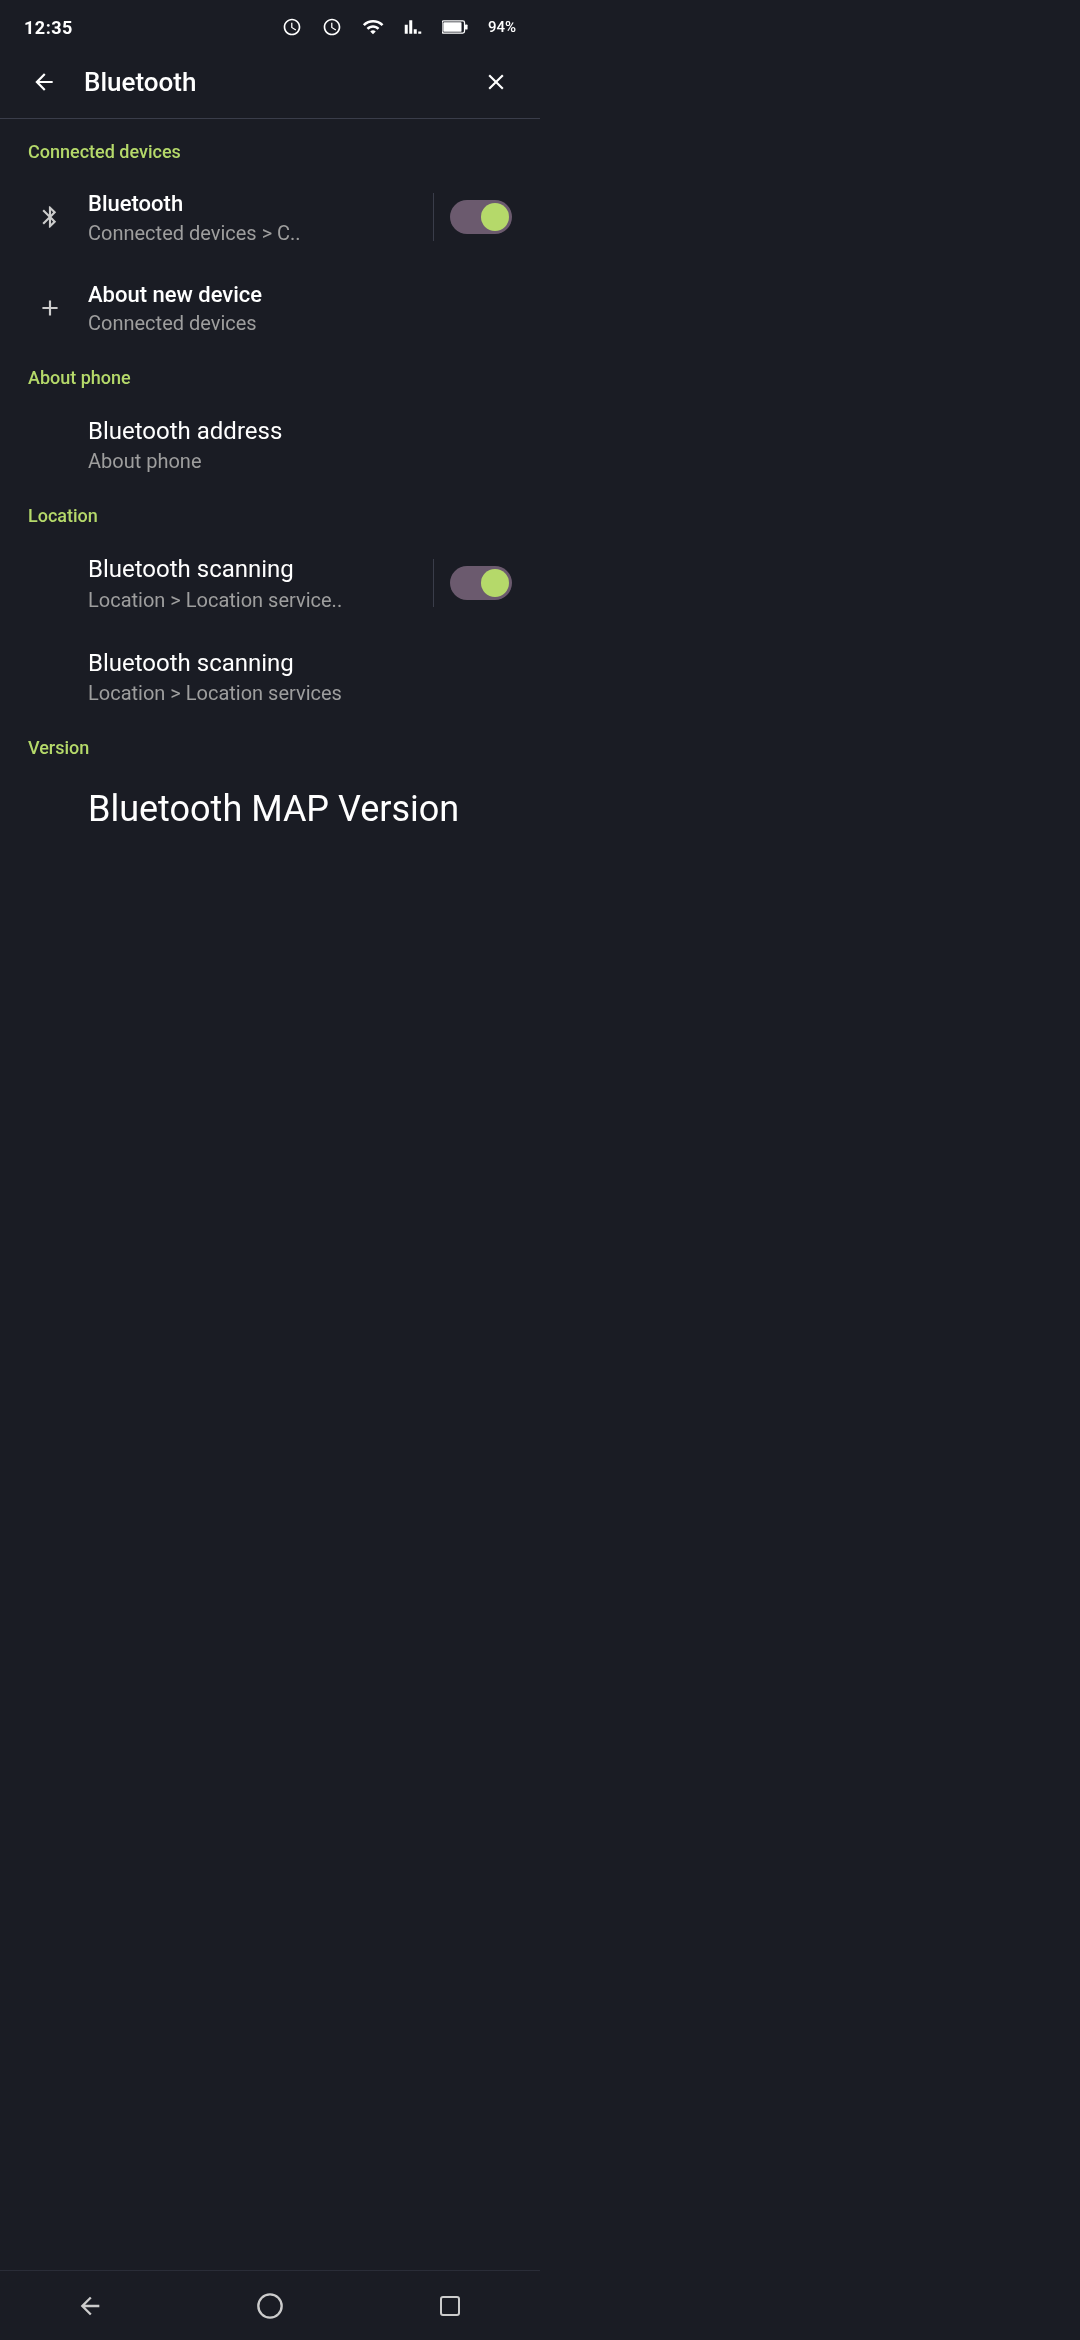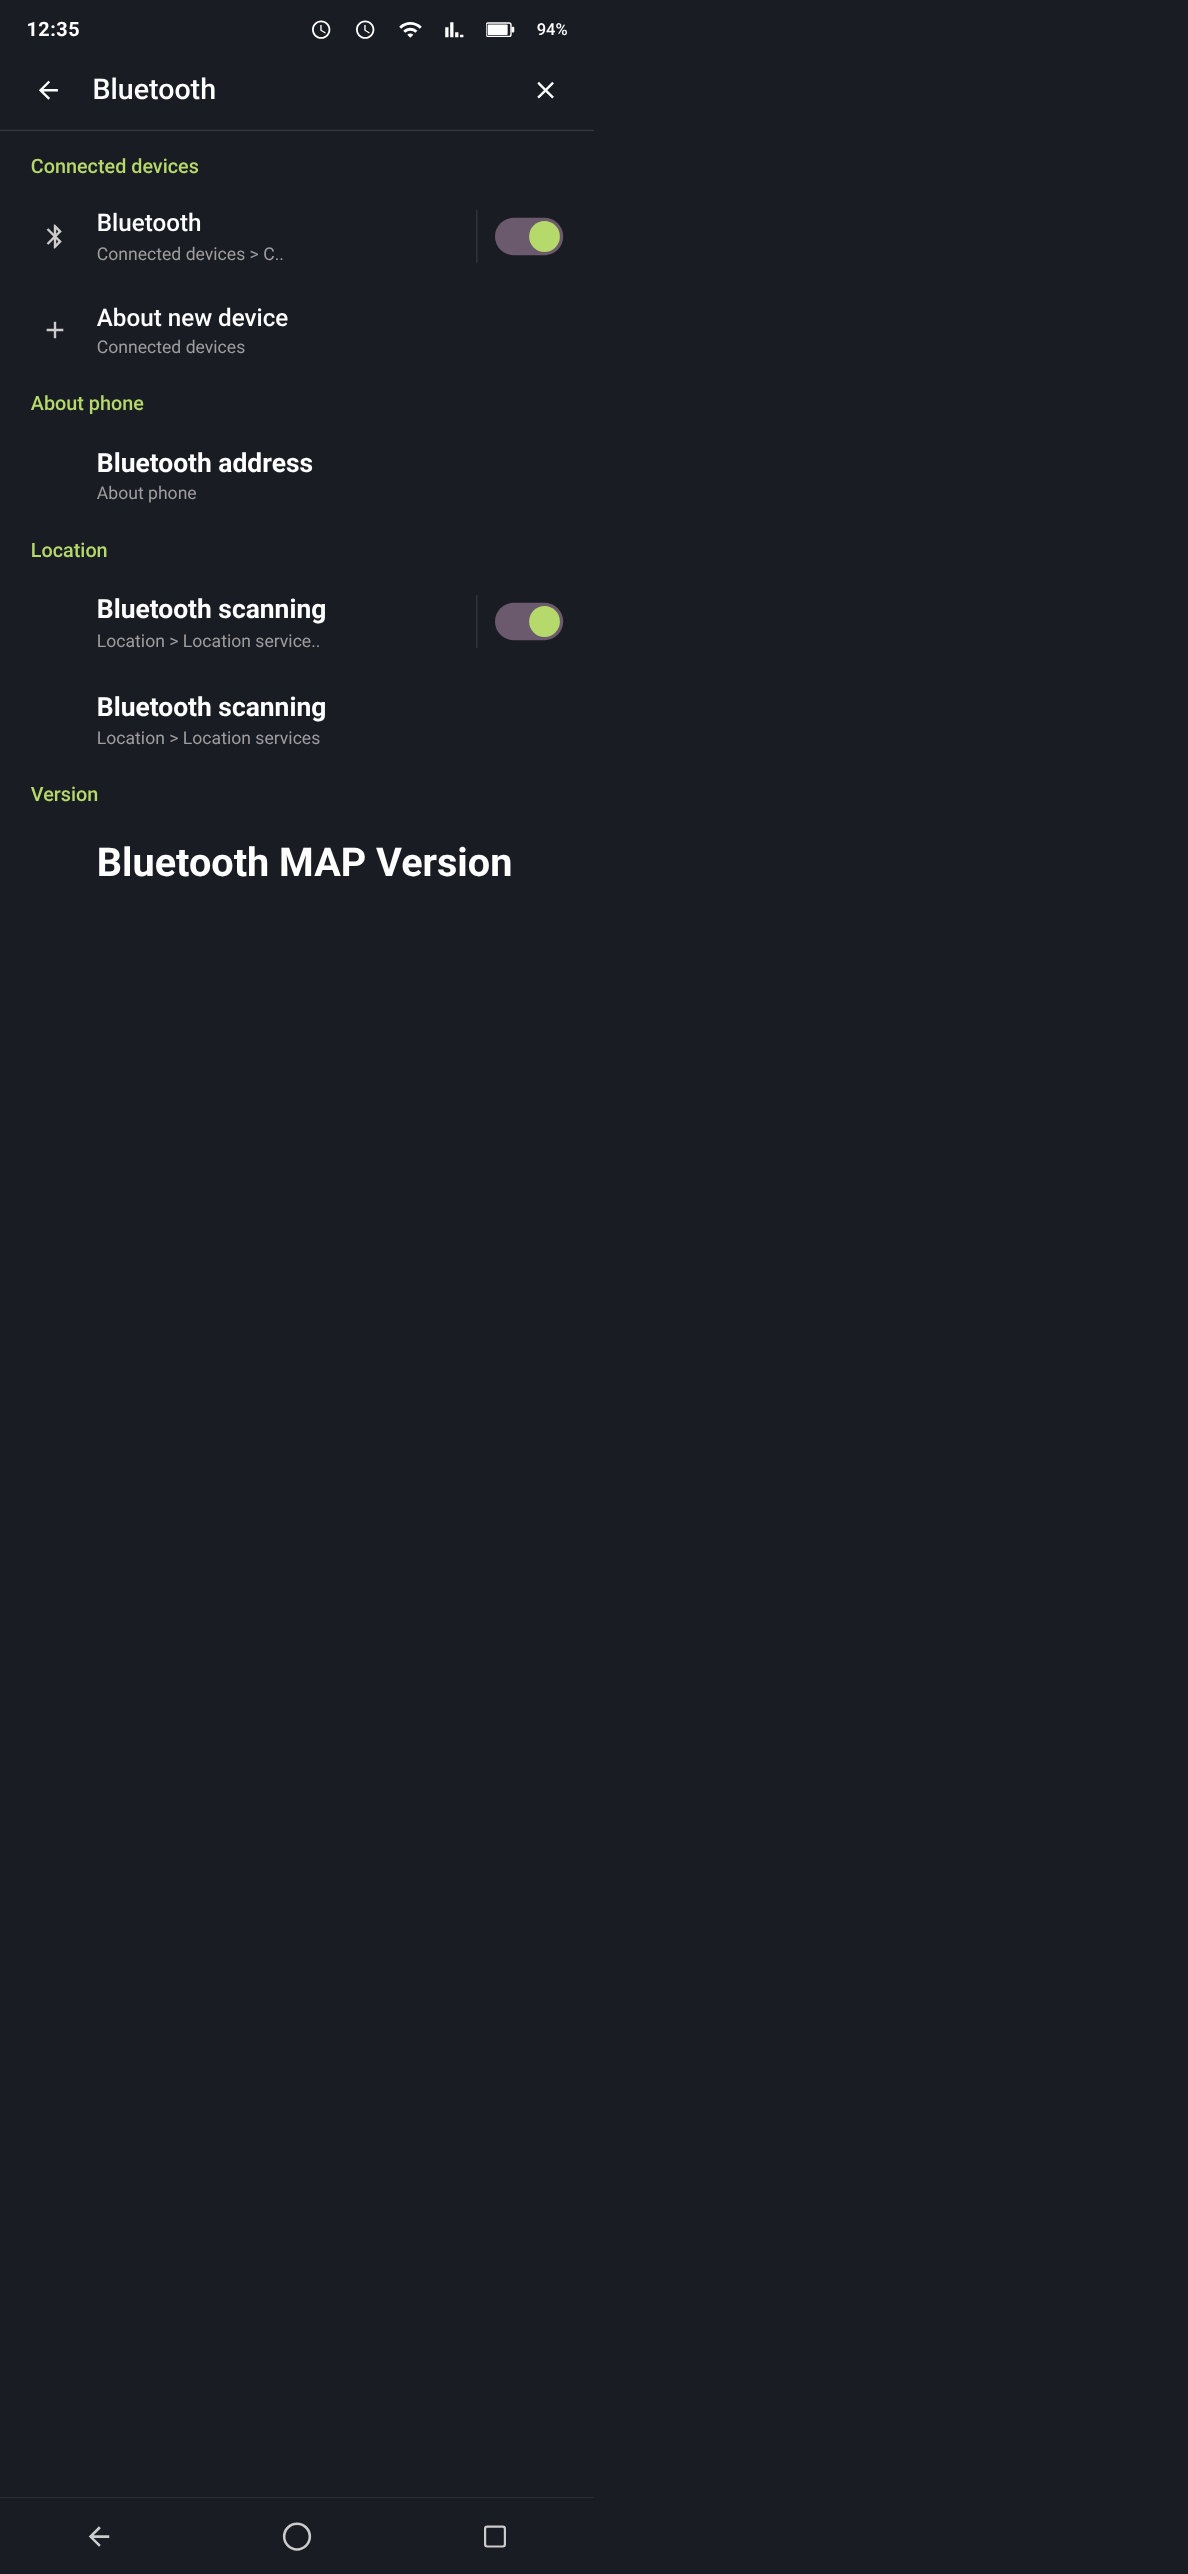--- a/index.html
+++ b/index.html
@@ -113,21 +113,21 @@
     }
 
     .item-title {
       font-size: 22px;
       font-weight: 500;
       color: #ffffff;
       line-height: 1.3;
     }
 
     .item-subtitle {
-      font-size: 16px;
+      font-size: 20px;
       color: #9e9e9e;
       margin-top: 2px;
     }
 
     .item-right {
       display: flex;
       align-items: center;
       gap: 16px;
       flex-shrink: 0;
     }
@@ -166,21 +166,21 @@
     
     .no-icon {
       width: 44px;
       margin-right: 16px;
       flex-shrink: 0;
     }
 
     
     .item-title-large {
       font-size: 24px;
-      font-weight: 700;
+      font-weight: 400;
       color: #ffffff;
       line-height: 1.3;
     }
 
     
     .bottom-nav {
       position: fixed;
       bottom: 0;
       left: 0;
       width: 540px;

